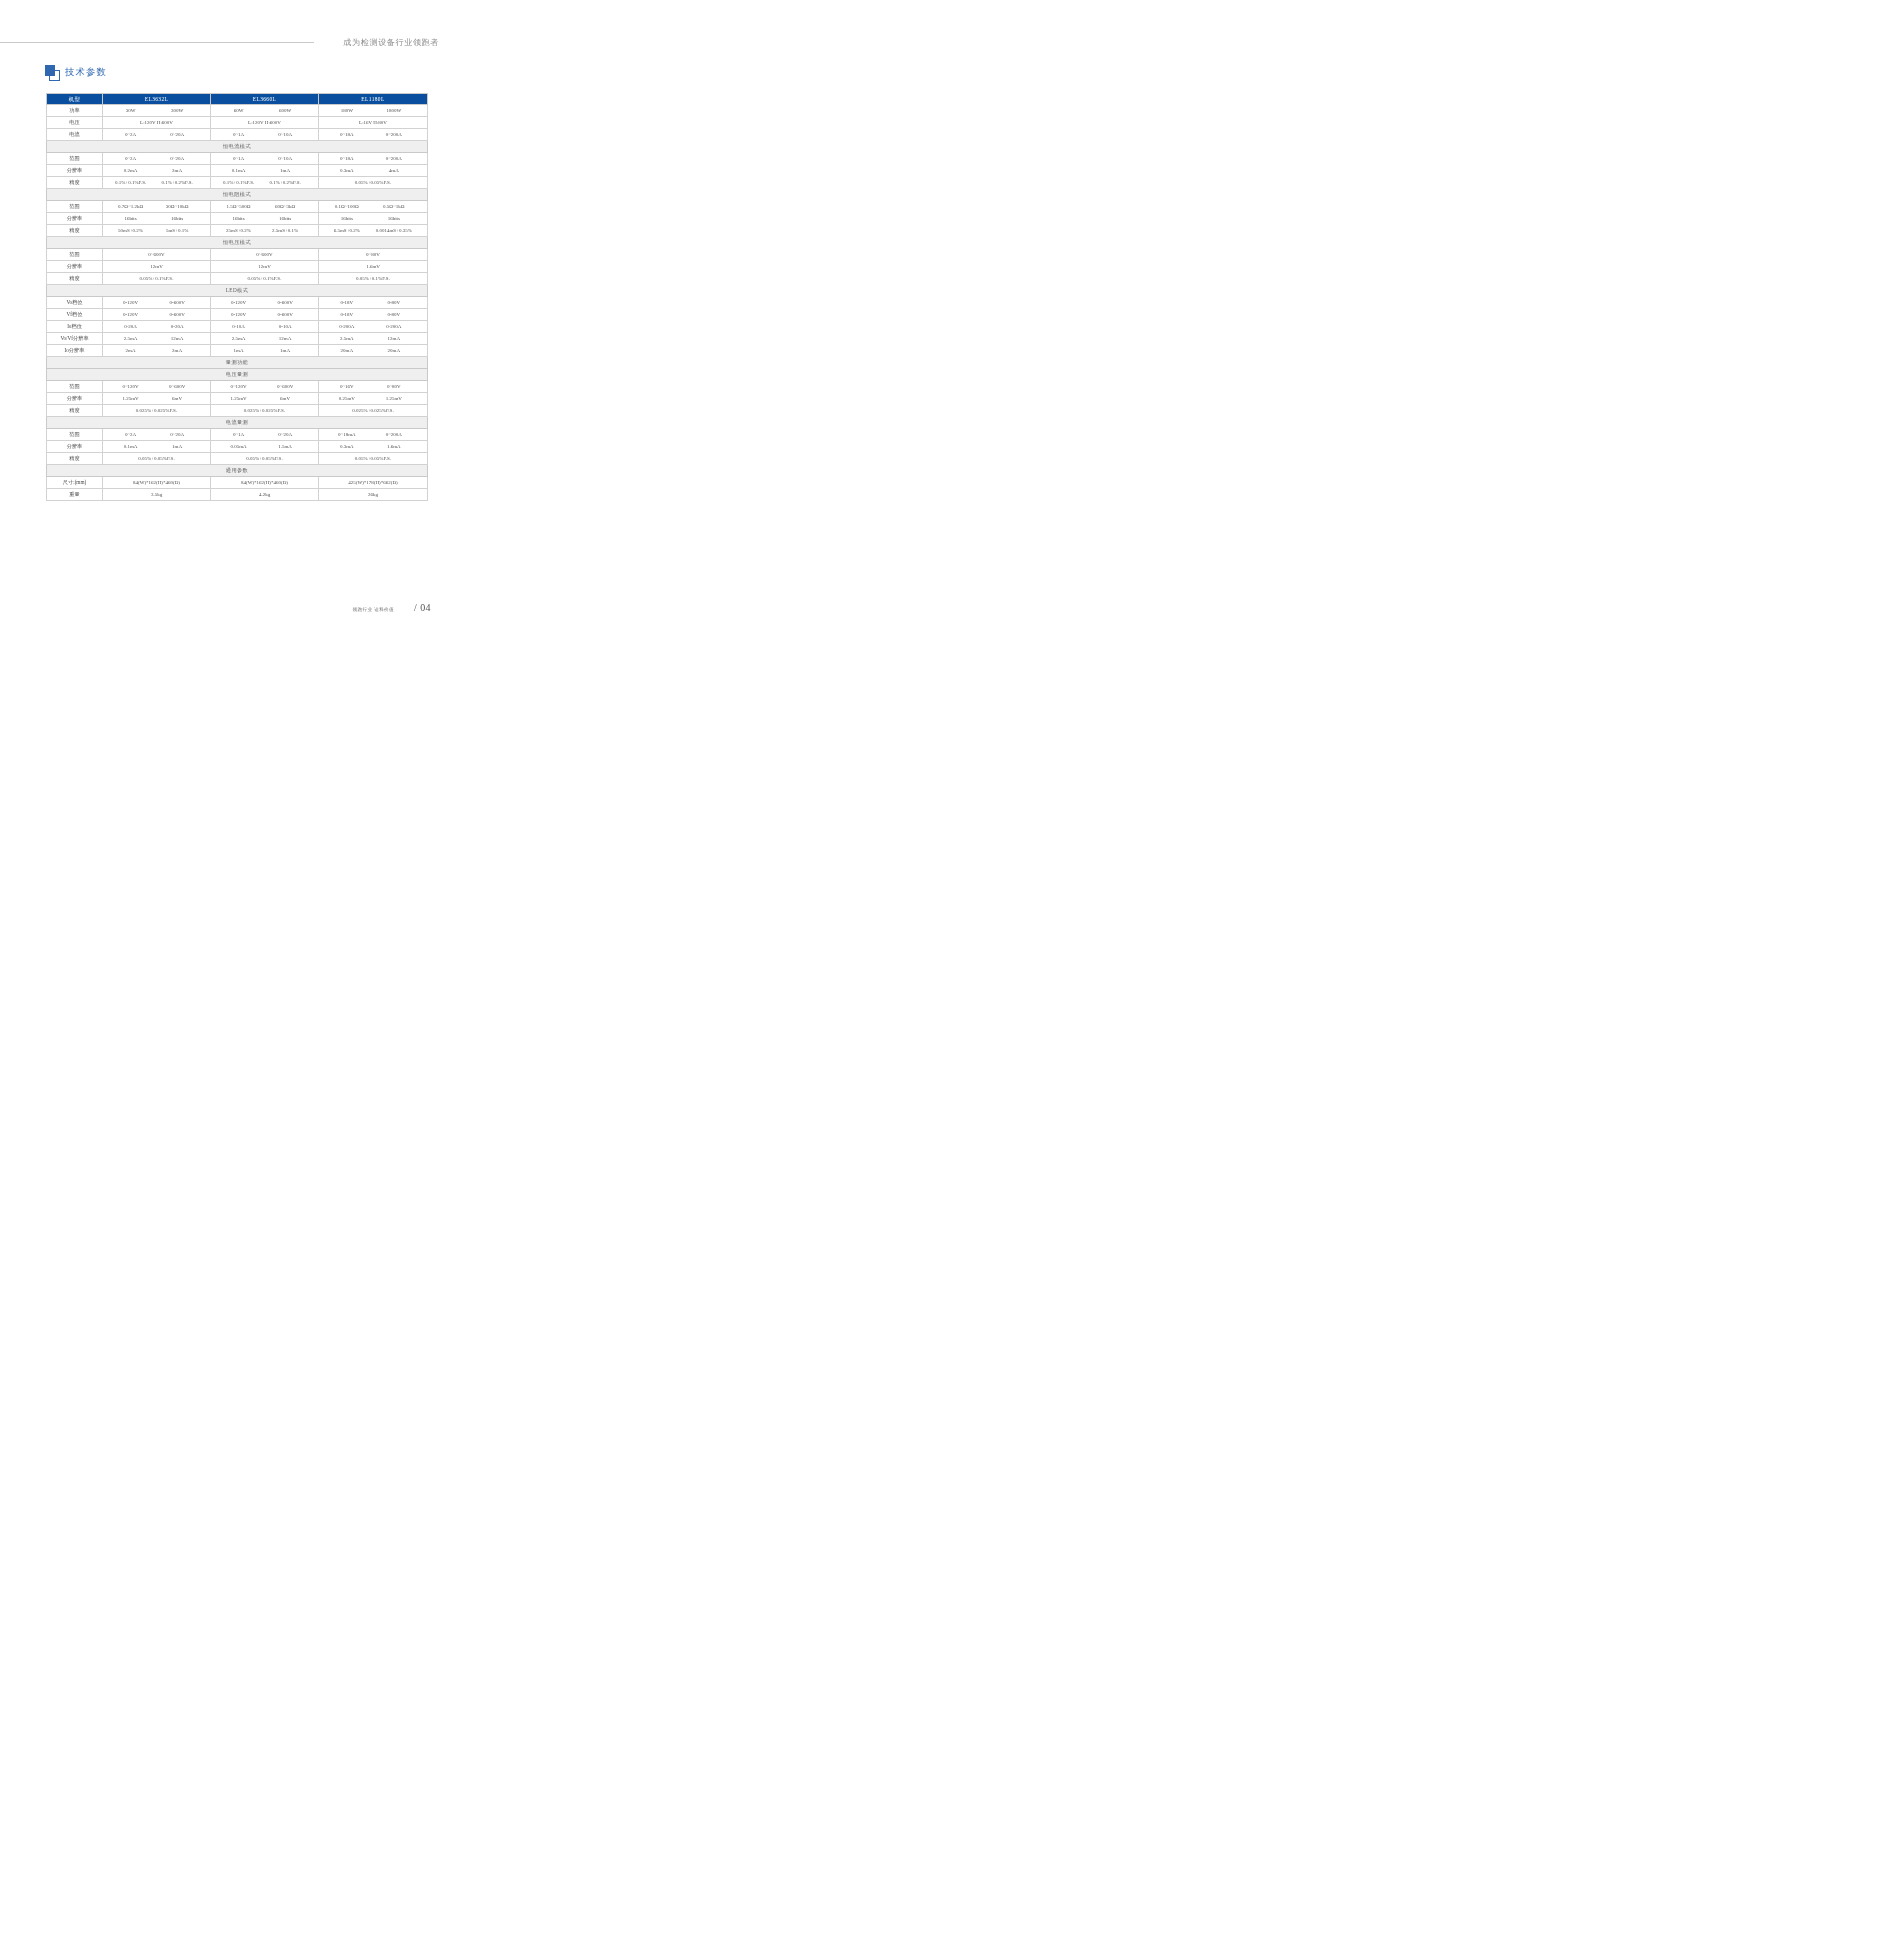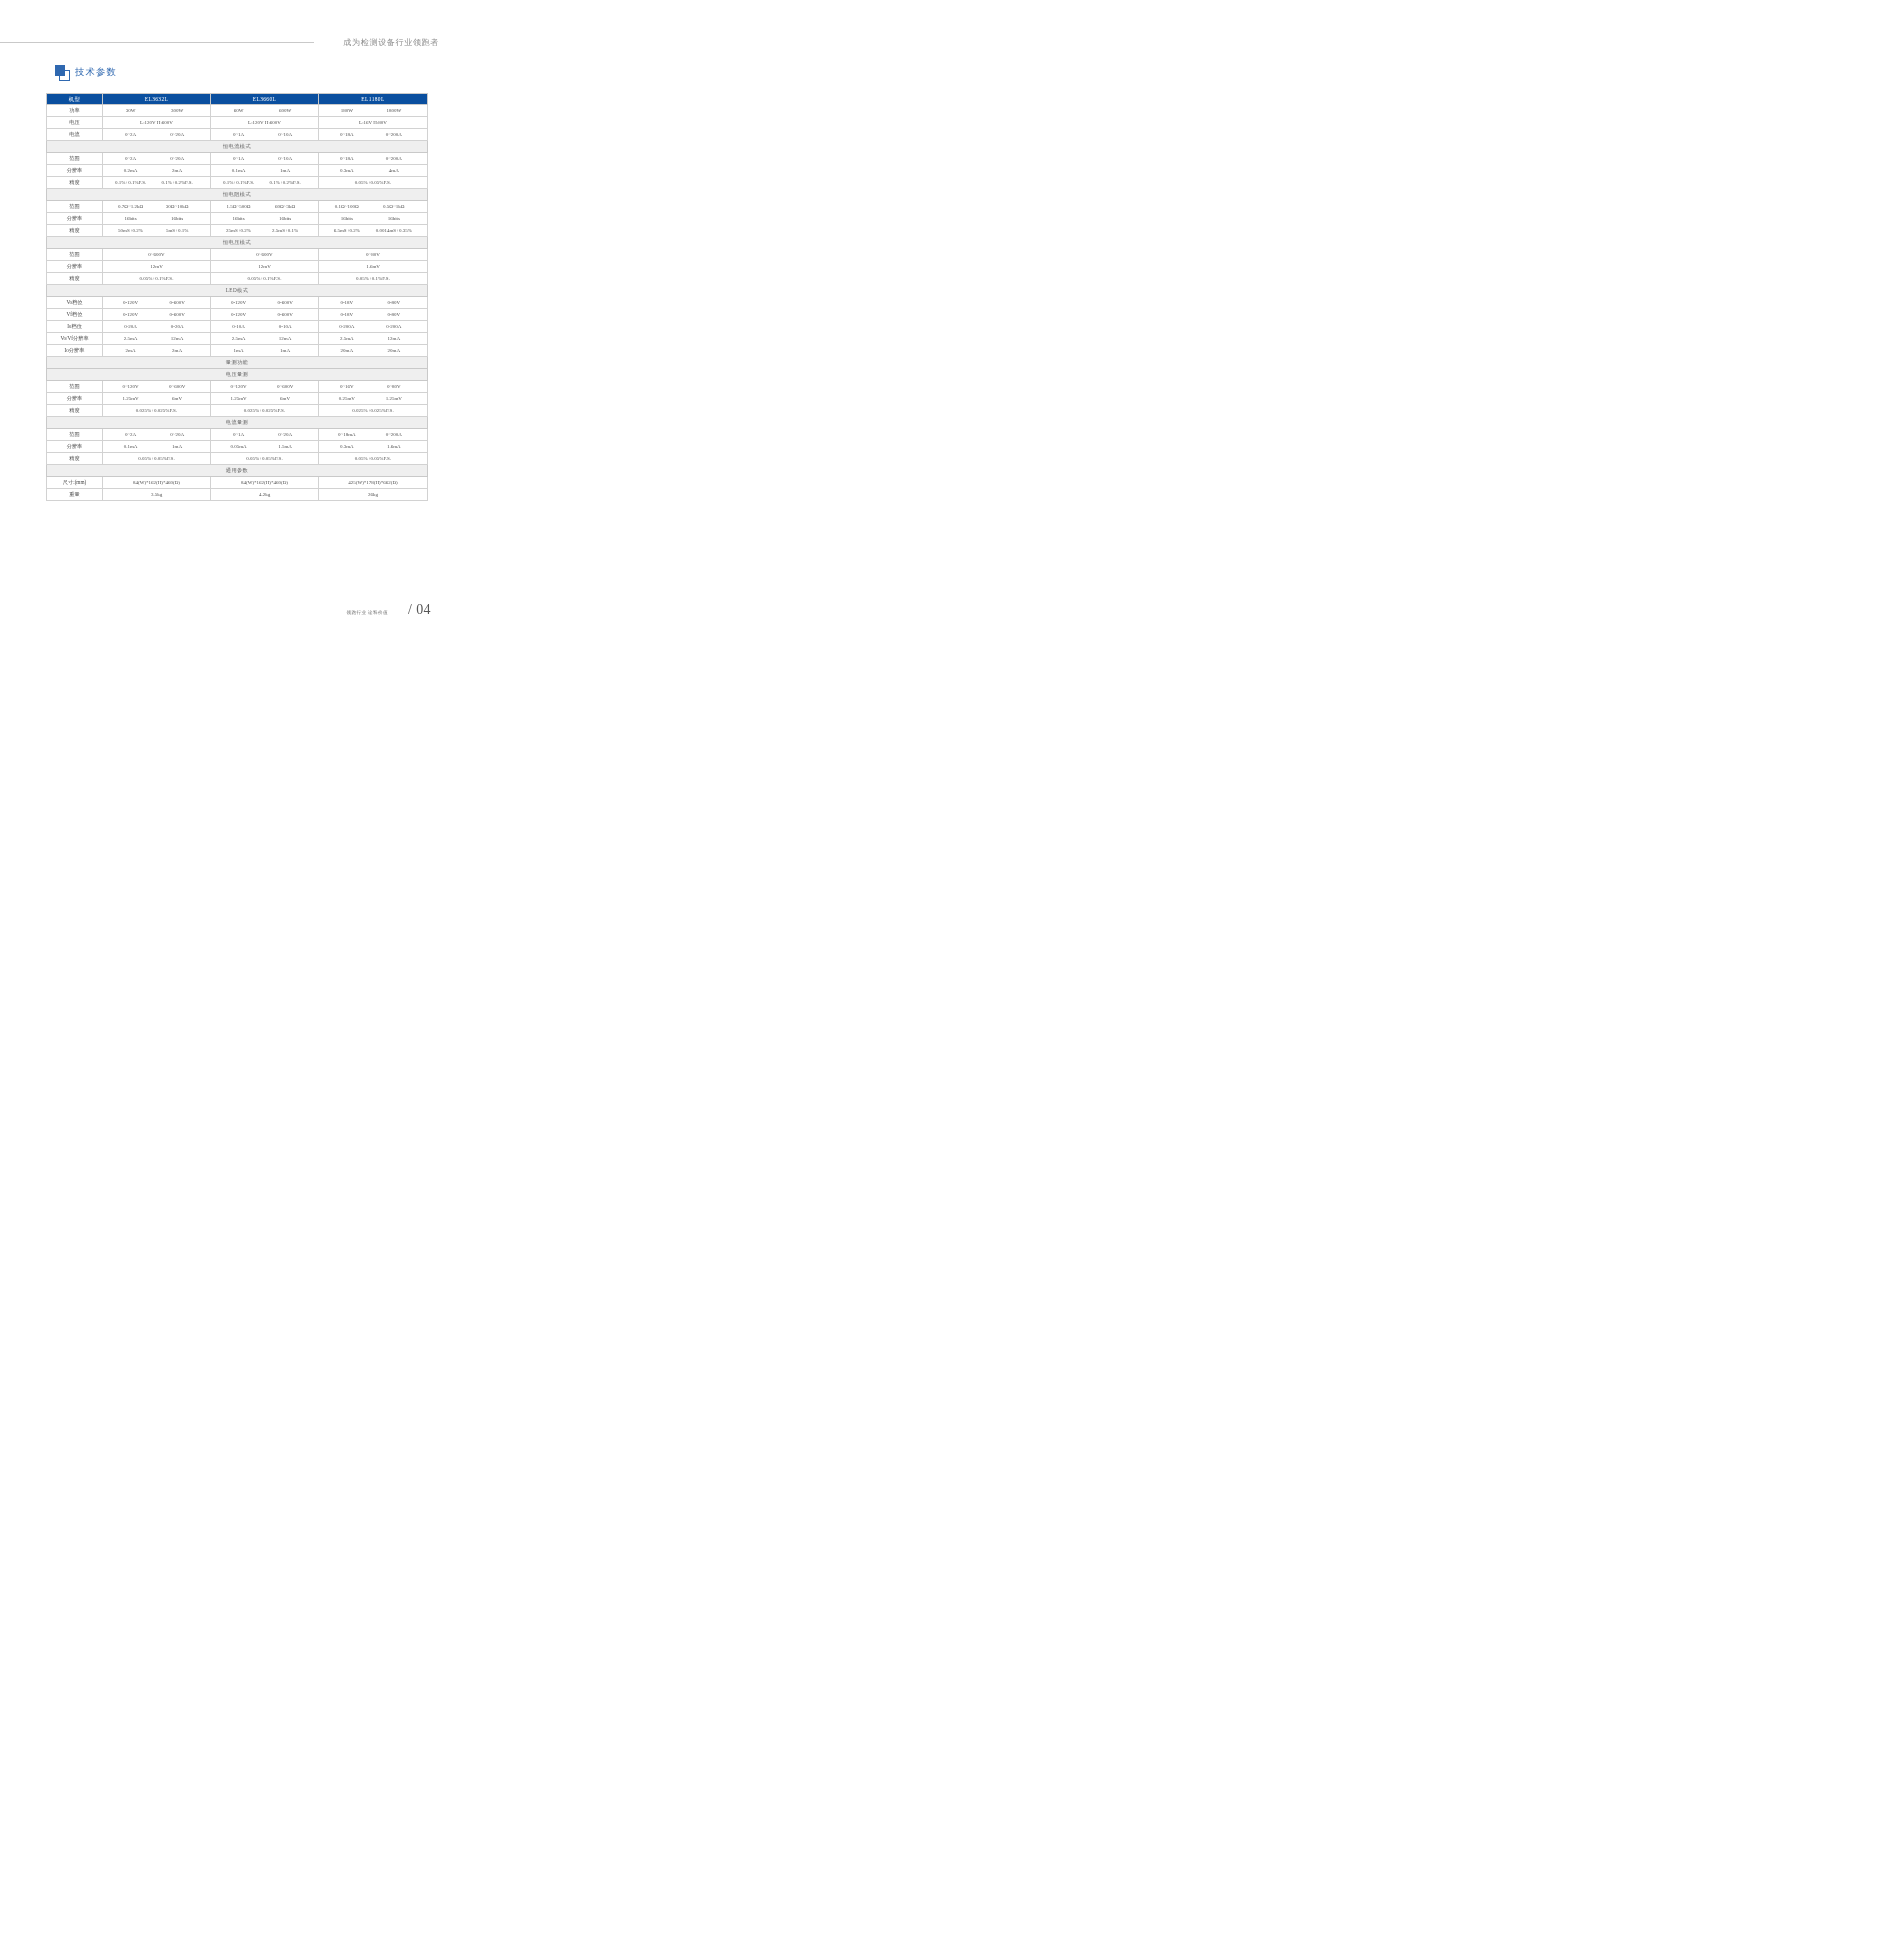--- a/index.html
+++ b/index.html
@@ -13,21 +13,21 @@
   }
   html,body{margin:0;padding:0;background:#ffffff;}
   body{font-family:"Liberation Sans","DejaVu Sans",sans-serif;}
   .page{position:relative;width:474px;height:639px;background:#ffffff;overflow:hidden;font-family:Liberation Serif, serif;}
 
   
   .top-rule{position:absolute;left:0;top:42px;width:314px;height:1.2px;background:var(--outer-gray);}
   .top-slogan{position:absolute;top:37px;right:35px;font-size:8.1px;letter-spacing:0.6px;color:var(--muted-gray);white-space:nowrap;}
 
   
-  .title-row{position:absolute;left:55px;top:65px;display:flex;align-items:flex-start;}
+  .title-row{position:absolute;left:45px;top:65px;display:flex;align-items:flex-start;}
   .title-icon{position:relative;width:15.5px;height:16.3px;flex:0 0 auto;}
   .title-icon .sq-outline{position:absolute;left:4.3px;top:5px;width:8.5px;height:8.5px;border:1px solid var(--accent-blue);background:transparent;}
   .title-icon .sq-solid{position:absolute;left:0;top:0;width:10px;height:11px;background:var(--accent-blue);}
   .title-text{font-size:9.3px;color:var(--accent-blue);letter-spacing:1.2px;margin-left:4.6px;margin-top:0.8px;white-space:nowrap;}
 
   
   table.spec{position:absolute;left:46px;top:93px;width:381px;border-collapse:collapse;table-layout:fixed;}
   table.spec th, table.spec td{padding:0;text-align:center;vertical-align:middle;}
   table.spec thead th{
     height:10px;background:var(--header-blue);color:#ffffff;
@@ -42,21 +42,21 @@
   table.spec tr.band td{
     background:var(--band-gray);color:#5f5f5f;font-size:5.2px;
     letter-spacing:0.4px;border-color:var(--outer-gray);
   }
   .pair{display:flex;width:100%;padding:0 9% 0 4%;box-sizing:border-box;}
   .pair span{flex:1;text-align:center;}
 
   
   .footer{position:absolute;top:602px;right:43px;display:flex;align-items:baseline;white-space:nowrap;}
   .footer .slogan-small{font-size:4.6px;color:#6e6e6e;letter-spacing:0.4px;}
-  .footer .page-num{font-size:14px;color:#565656;margin-left:20px;letter-spacing:0.4px;}
+  .footer .page-num{font-size:10px;color:#565656;margin-left:20px;letter-spacing:0.4px;}
 </style>
 </head>
 <body>
 
 <div class="page">
 
   <div class="top-rule"></div>
   <div class="top-slogan">成为检测设备行业领跑者</div>
 
   <div class="title-row">

